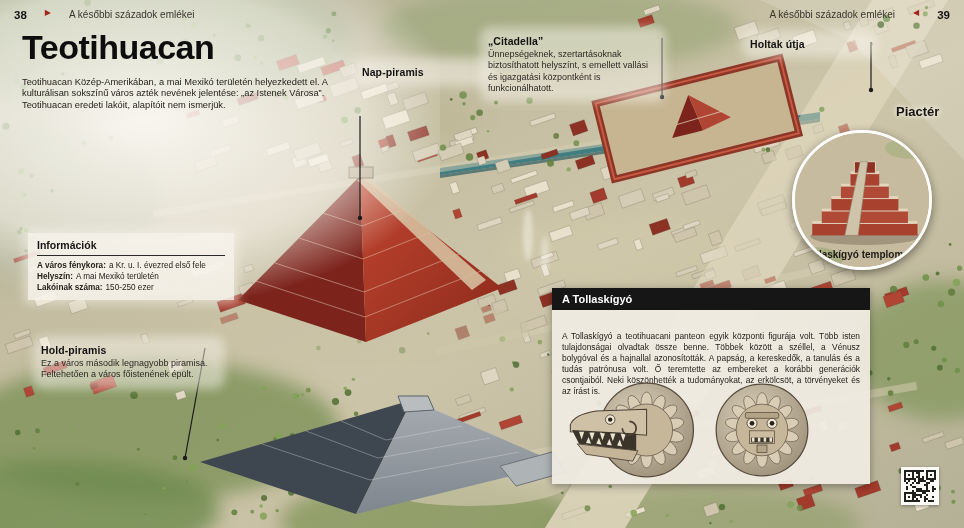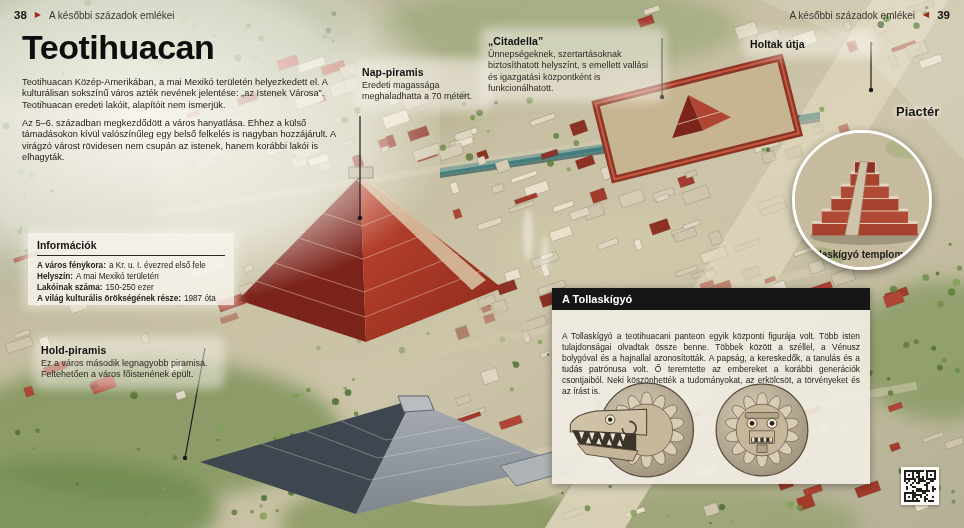--- a/index.html
+++ b/index.html
@@ -1,32 +1,32 @@
 <!DOCTYPE html>
 <html><head>
 <meta charset="utf-8">
 <style>
   *{margin:0;padding:0;box-sizing:border-box}
   html,body{width:964px;height:528px;overflow:hidden}
   body{font-family:"Liberation Sans",sans-serif;position:relative;background:#c2bba2;color:#222}
   #page{position:absolute;inset:0;width:964px;height:528px;overflow:hidden}
   svg.layer{position:absolute;left:0;top:0;width:964px;height:528px}
   
-  .page-header{position:absolute;top:9px;z-index:8;display:flex;align-items:center;gap:8px;font-size:10px;color:#3a362f}
+  .page-header{position:absolute;top:9px;z-index:8;display:flex;gap:18px;font-size:10px;color:#3a362f}
   .page-header .pnum{font-weight:bold;font-size:11.5px;color:#141414}
   .page-header .arrow{color:#a3251a;font-size:8px;line-height:1}
   
   .backdrop-article{position:absolute;left:-70px;top:-25px;width:510px;height:320px;z-index:2;
     background:radial-gradient(ellipse at 42% 45%, rgba(251,249,243,.95) 0%, rgba(251,249,243,.6) 52%, rgba(251,249,243,0) 76%);pointer-events:none}
   #article{position:absolute;left:22px;top:28px;width:322px;z-index:6}
   #article h1{font-size:34px;font-weight:bold;letter-spacing:-.5px;color:#0d0d0d;margin-bottom:10px}
   #article p{font-size:9.3px;line-height:1.22;color:#26221d;margin-bottom:7px;font-weight:500}
   
   #info-box{position:absolute;left:28px;top:233px;width:206px;z-index:6;background:rgba(246,243,234,.88);
-    padding:6px 9px 1px;box-shadow:0 0 10px 4px rgba(246,243,234,.55)}
+    padding:6px 9px 7px;box-shadow:0 0 10px 4px rgba(246,243,234,.55)}
   #info-box .ib-title{font-weight:bold;font-size:10.5px;color:#141414;padding-bottom:4px;border-bottom:1.5px solid #2a2a2a;margin-bottom:4px}
   .info-row{font-size:8.2px;color:#26221d;line-height:1.35;white-space:nowrap}
   .info-row .lbl{font-weight:bold;margin-right:3px}
   
   .callout{position:absolute;z-index:6;background:rgba(247,244,236,.5);box-shadow:0 0 10px 8px rgba(247,244,236,.5);border-radius:4px}
   .callout .c-title{font-weight:bold;font-size:10.5px;color:#121212;letter-spacing:.1px}
   .callout .c-text{font-size:9px;line-height:1.25;color:#2d2a25;margin-top:2px;font-weight:500}
   .right-al{text-align:left}
   #callout-moon{left:41px;top:344px;width:176px}
   #callout-sun{left:362px;top:66px;width:124px}
@@ -569,46 +569,41 @@
   </div>
   <div class="page-header" style="right:14px">
     <span>A későbbi századok emlékei</span>
     <span class="arrow">◀</span>
     <span class="pnum">39</span>
   </div>
 
   <div id="article">
     <h1>Teotihuacan</h1>
     <p>Teotihuacan Közép-Amerikában, a mai Mexikó területén helyezkedett el. A kulturálisan sokszínű város azték nevének jelentése: „az Istenek Városa”. Teotihuacan eredeti lakóit, alapítóit nem ismerjük.</p>
-    <p>Az 5–6. században megkezdődött a város hanyatlása. Ehhez a külső támadásokon kívül valószínűleg egy belső felkelés is nagyban hozzájárult. A virágzó várost rövidesen nem csupán az istenek, hanem korábbi lakói is elhagyták.</p>
   </div>
 
   <div id="info-box">
     <div class="ib-title">Információk</div>
     <div class="info-row">
       <span class="lbl">A város fénykora:</span><span>a Kr. u. I. évezred első fele</span>
     </div>
     <div class="info-row">
       <span class="lbl">Helyszín:</span><span>A mai Mexikó területén</span>
     </div>
     <div class="info-row">
       <span class="lbl">Lakóinak száma:</span><span>150-250 ezer</span>
     </div>
-    <div class="info-row">
-      <span class="lbl">A világ kulturális örökségének része:</span><span>1987 óta</span>
-    </div>
   </div>
 
   <div class="callout right-al" id="callout-moon">
     <div class="c-title">Hold-piramis</div>
     <div class="c-text">Ez a város második legnagyobb piramisa. Feltehetően a város főistenének épült.</div>
   </div>
   <div class="callout" id="callout-sun">
     <div class="c-title">Nap-piramis</div>
-    <div class="c-text">Eredeti magassága meghaladhatta a 70 métert.</div>
   </div>
   <div class="callout right-al" id="callout-citadel">
     <div class="c-title">„Citadella”</div>
     <div class="c-text">Ünnepségeknek, szertartásoknak biztosíthatott helyszínt, s emellett vallási és igazgatási központként is funkcionálhatott.</div>
   </div>
   <div class="callout right-al" id="callout-avenue">
     <div class="c-title">Holtak útja</div>
   </div>
   <div id="label-market">Piactér</div>
 

